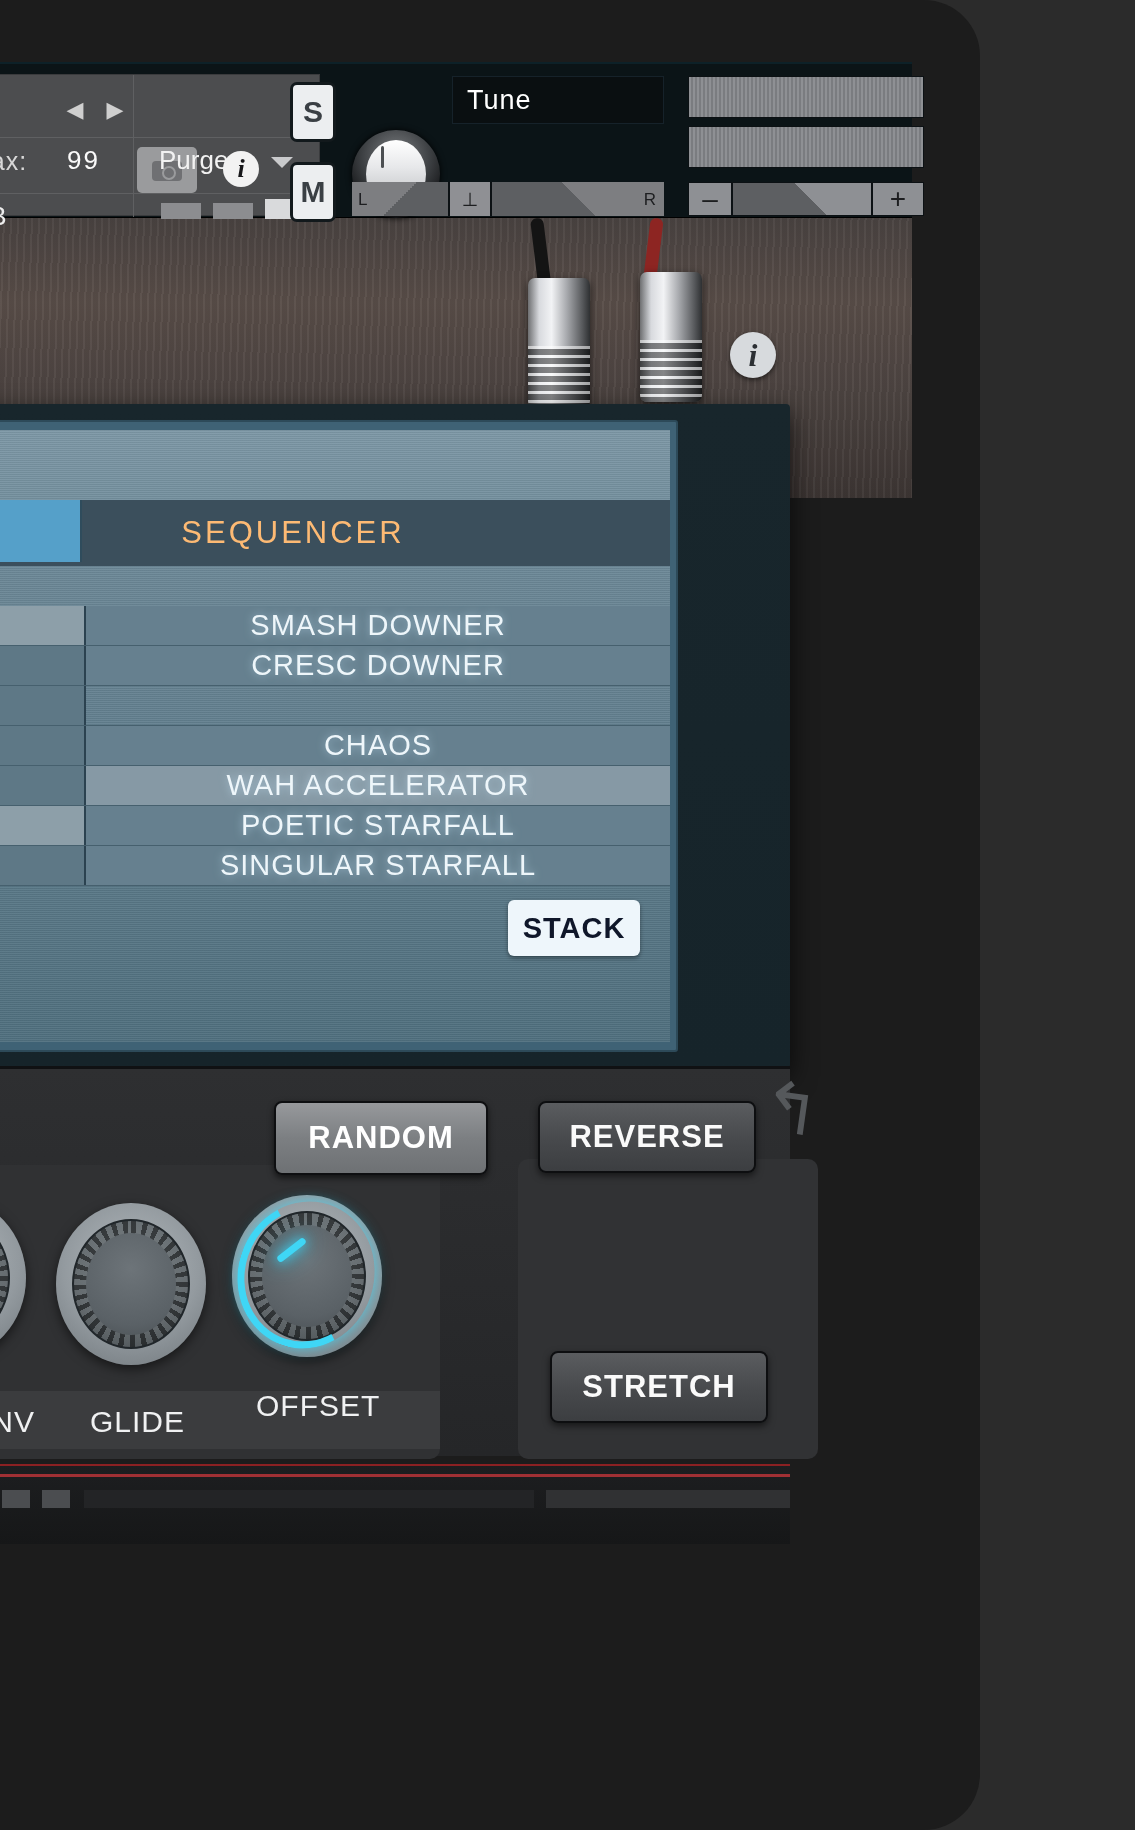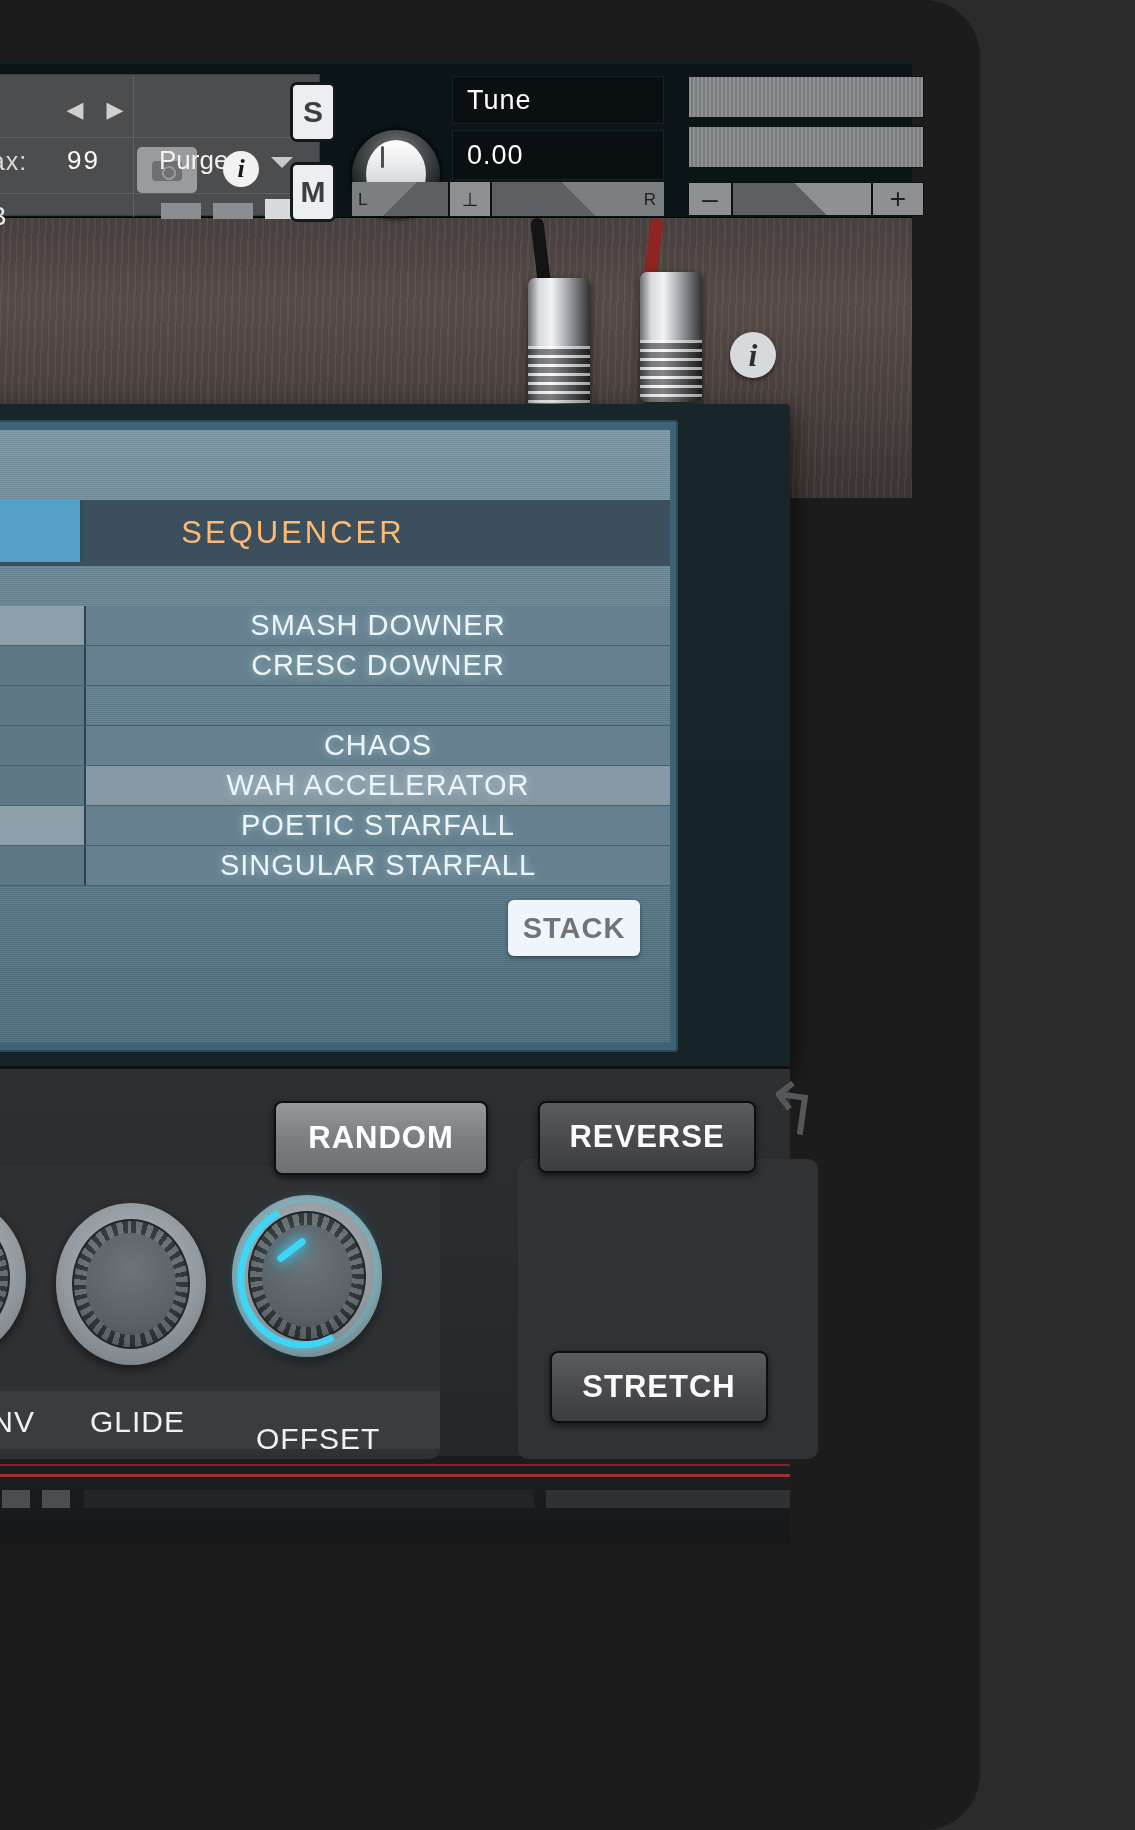--- a/index.html
+++ b/index.html
@@ -204,21 +204,21 @@
   .seq-row.odd  .seq-rowname { background:#66808f; }
   .seq-row.even .seq-rowname { background:#8699a5; }
   .seq-row.sel  .seq-rownum  { background:#8d9fa9; }
   .seq-row.plain .seq-rownum { background:#5e7886; }
 
   .stack-btn {
     position:absolute; right: 30px; bottom: 86px;
     width: 132px; height: 56px;
     background: #eef6fb; border-radius: 6px;
     display:flex; align-items:center; justify-content:center;
-    color:#737373; font-size: 29px; font-weight:bold; letter-spacing:1px;
+    color:#0f172a; font-size: 29px; font-weight:bold; letter-spacing:1px;
     box-shadow: 0 2px 4px rgba(0,0,0,.4);
   }
 
   
   .bottom-panel {
     position:absolute; left:-70px; top:1066px; width: 920px; height: 390px;
     background: linear-gradient(180deg,#2e2f31 0%,#252628 100%);
     border-top: 3px solid #101113;
   }
   .knob-group {
@@ -346,21 +346,20 @@
 
       <div class="sm-btn" style="left:350px; top:18px;">S</div>
       <div class="sm-btn" style="left:350px; top:98px;">M</div>
 
       <div class="tune-knob">
         <div class="cap"></div>
         <div class="pointer"></div>
       </div>
 
       <div class="tune-field" style="left:512px; top:12px; width:212px; height:48px;">Tune</div>
-      <div class="tune-field" style="left:512px; top:66px; width:212px; height:50px;">0.00</div>
 
       <div class="pan-bar" style="left:412px; top:118px; width:312px;">
         <div style="position:absolute; left:0; top:0; width:96px; height:100%;
                     background:linear-gradient(135deg,#7d7e81 50%, #5d5f62 50%);"></div>
         <div style="position:absolute; left:6px; top:8px; color:#1d1e20; font-size:17px;">L</div>
         <div class="pan-center" style="left:96px; top:0; width:44px; height:100%;">
           <span style="color:#1d1e20; font-size:19px;">⊥</span>
         </div>
         <div style="position:absolute; left:140px; top:0; width:172px; height:100%;
                     background:linear-gradient(45deg,#5d5f62 50%, #7d7e81 50%);"></div>
@@ -439,21 +438,21 @@
       <div class="knob-label" style="left:220px; top:336px;">GLIDE</div>
 
       <div class="knob" style="left:362px; top:126px;">
         <div class="inner"></div>
         <div class="face"></div>
         <div class="tick" style="left:56px; top:38px; width:7px; height:34px; transform:rotate(52deg);"></div>
         <div class="arc" style="left:6px; top:6px; width:136px; height:148px;
              border-left-color:#3fd6f5; border-bottom-color:#3fd6f5;
              box-shadow:0 0 14px rgba(63,214,245,.8); transform:rotate(18deg);"></div>
       </div>
-      <div class="knob-label" style="left:386px; top:353px;">OFFSET</div>
+      <div class="knob-label" style="left:386px; top:320px;">OFFSET</div>
 
       <div class="random-btn">RANDOM</div>
 
       <div class="right-btn-panel"></div>
       <div class="dark-btn" style="left:668px; top:32px;">REVERSE</div>
       <div class="dark-btn" style="left:680px; top:282px;">STRETCH</div>
     </div>
 
     <div class="undo-arrow">↰</div>
 

